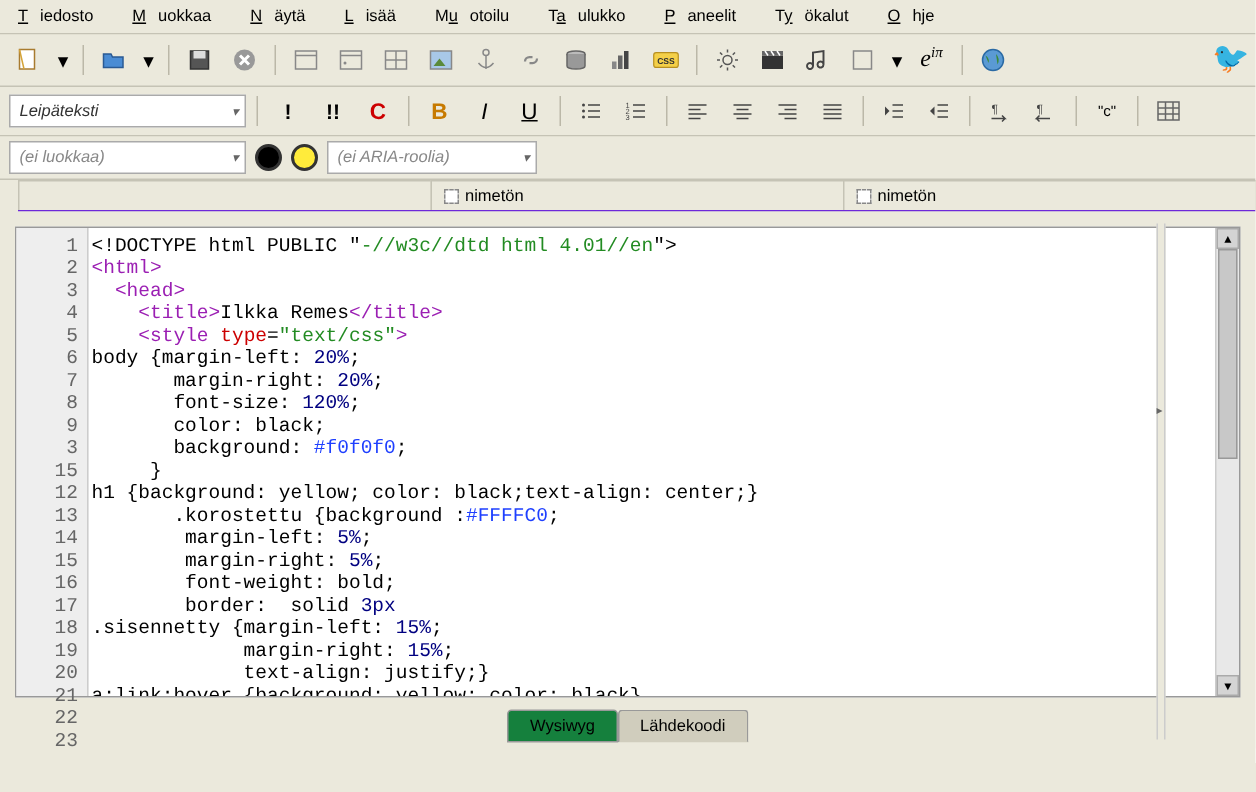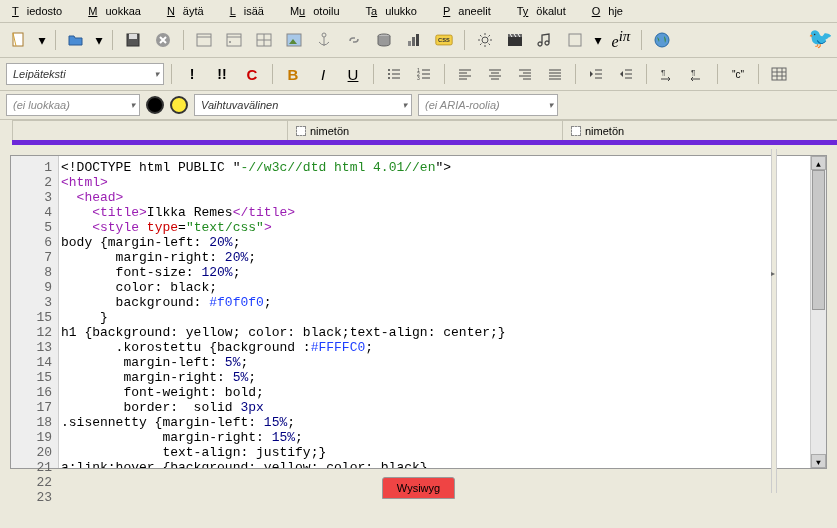--- a/index.html
+++ b/index.html
@@ -78,21 +78,21 @@
   border-bottom: 1px solid #c5c3b5;
   background: #ebe9dc;
 }
 .color-dot {
   width: 18px; height: 18px; border-radius: 50%;
   border: 2px solid #333;
 }
 .tab-bar {
   display: flex;
   background: #ebe9dc;
-  border-bottom: 5px solid #6d28d9;
+  border-bottom: 1px solid #6d28d9;
   margin-left: 12px;
 }
 .tab {
   flex: 1;
   border: 1px solid #c5c3b5;
   border-bottom: none;
   background: #ebe9dc;
   padding: 3px 8px;
   font-size: 11px;
   display: flex;
@@ -166,21 +166,21 @@
 .bottom-tabs {
   display: flex;
   justify-content: center;
   gap: 0;
   padding: 4px;
   background: #ebe9dc;
 }
 .btab {
   border: 1px solid #999;
   padding: 4px 14px;
-  background: #ef4444;
+  background: #15803d;
   font-size: 11px;
   border-radius: 3px 3px 0 0;
 }
 .btab.active {
   background: #d0cdbd;
   border-bottom-color: #d0cdbd;
 }
 .bird {
   position: absolute;
   right: 4px;
@@ -332,21 +332,21 @@
         <path d="M6 13 A2 2 0 1 0 6 13.01 M6 13 L6 4 L13 3 L13 12 A2 2 0 1 0 13 12.01" fill="none" stroke="#444" stroke-width="1.3"></path>
       </svg>
     </div>
   <div class="tbtn">
       <svg class="ic" viewBox="0 0 18 18">
         <rect x="3" y="3" width="12" height="12" fill="none" stroke="#888"></rect>
       </svg>
     </div>
   <div class="tbtn" style="width:12px">▾</div>
   <div class="tbtn">
-      <span style="font-style:italic;font-family:serif;font-size:16px">e<sup style="font-size:15px">iπ</sup></span>
+      <span style="font-style:italic;font-family:serif;font-size:16px">e<sup style="font-size:10px">iπ</sup></span>
     </div>
   <div class="sep"></div>
   <div class="tbtn">
       <svg class="ic" viewBox="0 0 18 18">
         <circle cx="9" cy="9" r="7" fill="#5a9ad4" stroke="#2a6aa4"></circle>
         <path d="M4 6 Q7 8 6 11 M11 5 Q14 8 12 12" fill="#3a8a3a"></path>
       </svg>
     </div>
   <div class="bird">🐦</div>
 </div>
@@ -459,24 +459,23 @@
         <rect x="2" y="3" width="14" height="12" fill="none" stroke="#666"></rect>
         <line x1="2" y1="7" x2="16" y2="7" stroke="#666"></line>
         <line x1="2" y1="11" x2="16" y2="11" stroke="#666"></line>
         <line x1="7" y1="3" x2="7" y2="15" stroke="#666"></line>
         <line x1="12" y1="3" x2="12" y2="15" stroke="#666"></line>
       </svg>
     </div>
 </div>
 
 <div class="filter-bar">
-  <div class="combo" style="width:134px">(ei luokkaa)</div>
+  <div class="combo" style="width:158px">(ei luokkaa)</div>
   <div class="color-dot" style="background:#000"></div>
   <div class="color-dot" style="background:#ffeb3b"></div>
-  <div class="combo" style="width:218px;color:#333">Vaihtuvavälinen</div>
   <div class="combo" style="width:140px">(ei ARIA-roolia)</div>
 </div>
 
 <div class="tab-bar">
   <div class="tab">
       <span></span>
     </div>
   <div class="tab">
       <span class="tab-icon"></span>
       <span>nimetön</span>
@@ -518,15 +517,16 @@
     <div class="scroll">
       <div class="up">▲</div>
       <div class="thumb"></div>
       <div class="down" style="position:absolute;bottom:0;width:100%">▼</div>
     </div>
   </div>
 </div>
 
 <div class="bottom-tabs">
   <div class="btab">Wysiwyg</div>
+  <div class="btab active">Lähdekoodi</div>
 </div>
 
 <div class="right-splitter"></div>
 
 </body></html>

